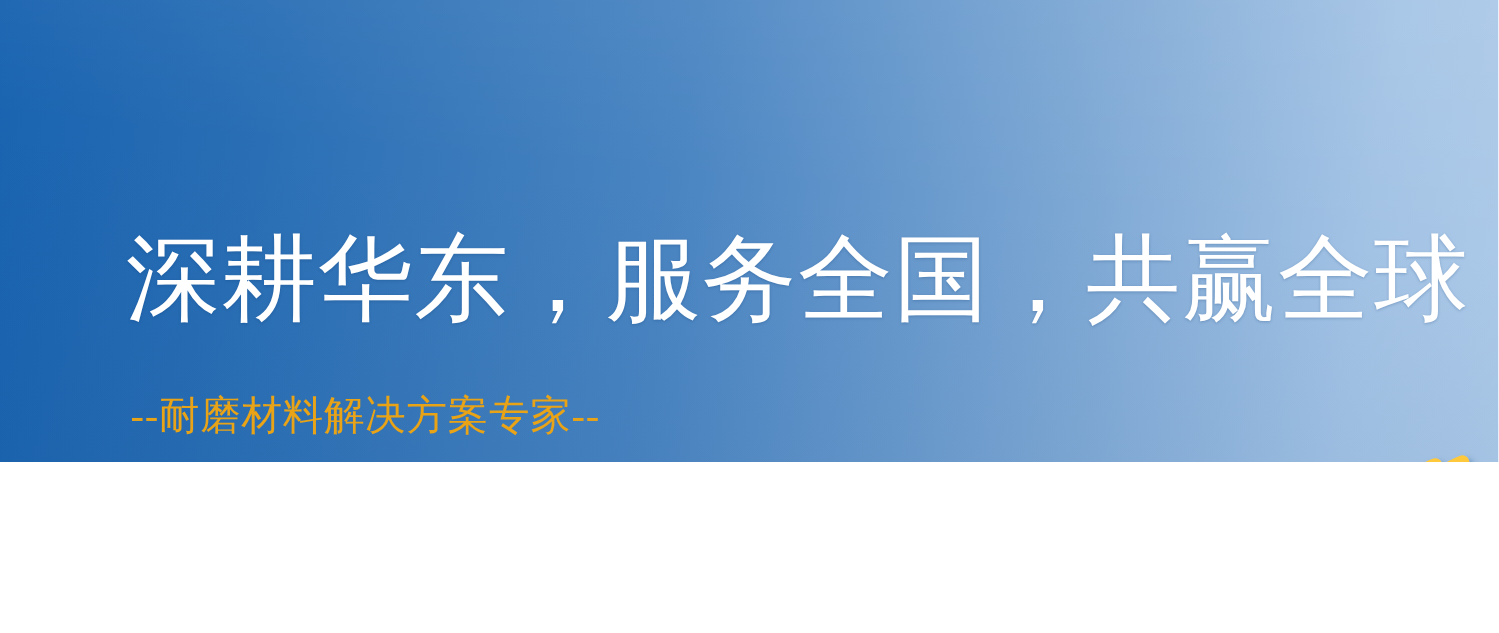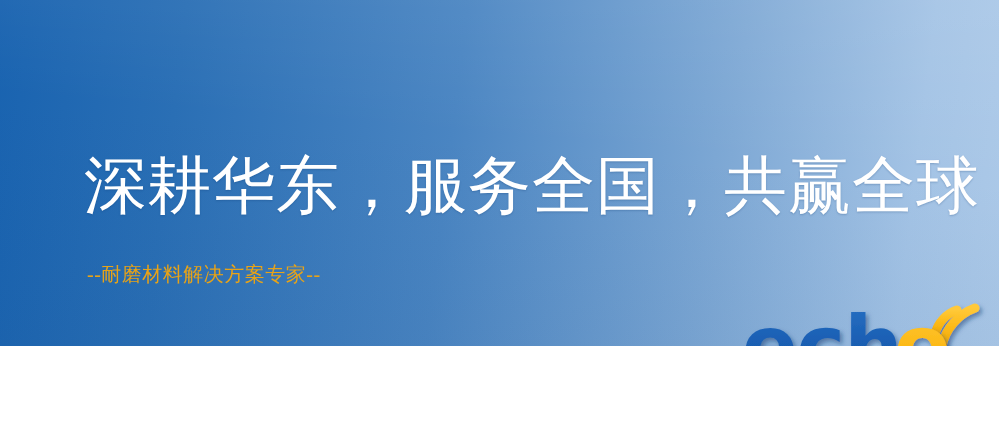--- a/index.html
+++ b/index.html
@@ -4,21 +4,21 @@
 <style>
   html, body {
     margin: 0;
     padding: 0;
     background: #ffffff;
   }
 
   #banner {
     position: relative;
     width: 999px;
-    height: 346px;
+    height: 308px;
     overflow: hidden;
     font-family: "Liberation Sans", sans-serif;
   }
 
   
   .bg-base {
     position: absolute;
     inset: 0;
     background: linear-gradient(97deg, #1963b0 0%, #2a6fb5 18%, #4a85c2 45%, #7fa9d5 72%, #a3c3e5 90%, #acc9e8 100%);
   }
@@ -45,21 +45,21 @@
     text-shadow: 0 1px 2px rgba(12,56,110,0.26);
   }
 
   
   .subtitle {
     position: absolute;
     left: 87px;
     top: 263px;
     margin: 0;
     font-family: "Liberation Serif", "DejaVu Serif", serif;
-    font-size: 20px;
+    font-size: 27px;
     line-height: 1.1;
     font-weight: 400;
     color: #e8a317;
     letter-spacing: 0.5px;
     white-space: nowrap;
   }
 
   
   .logo {
     position: absolute;

